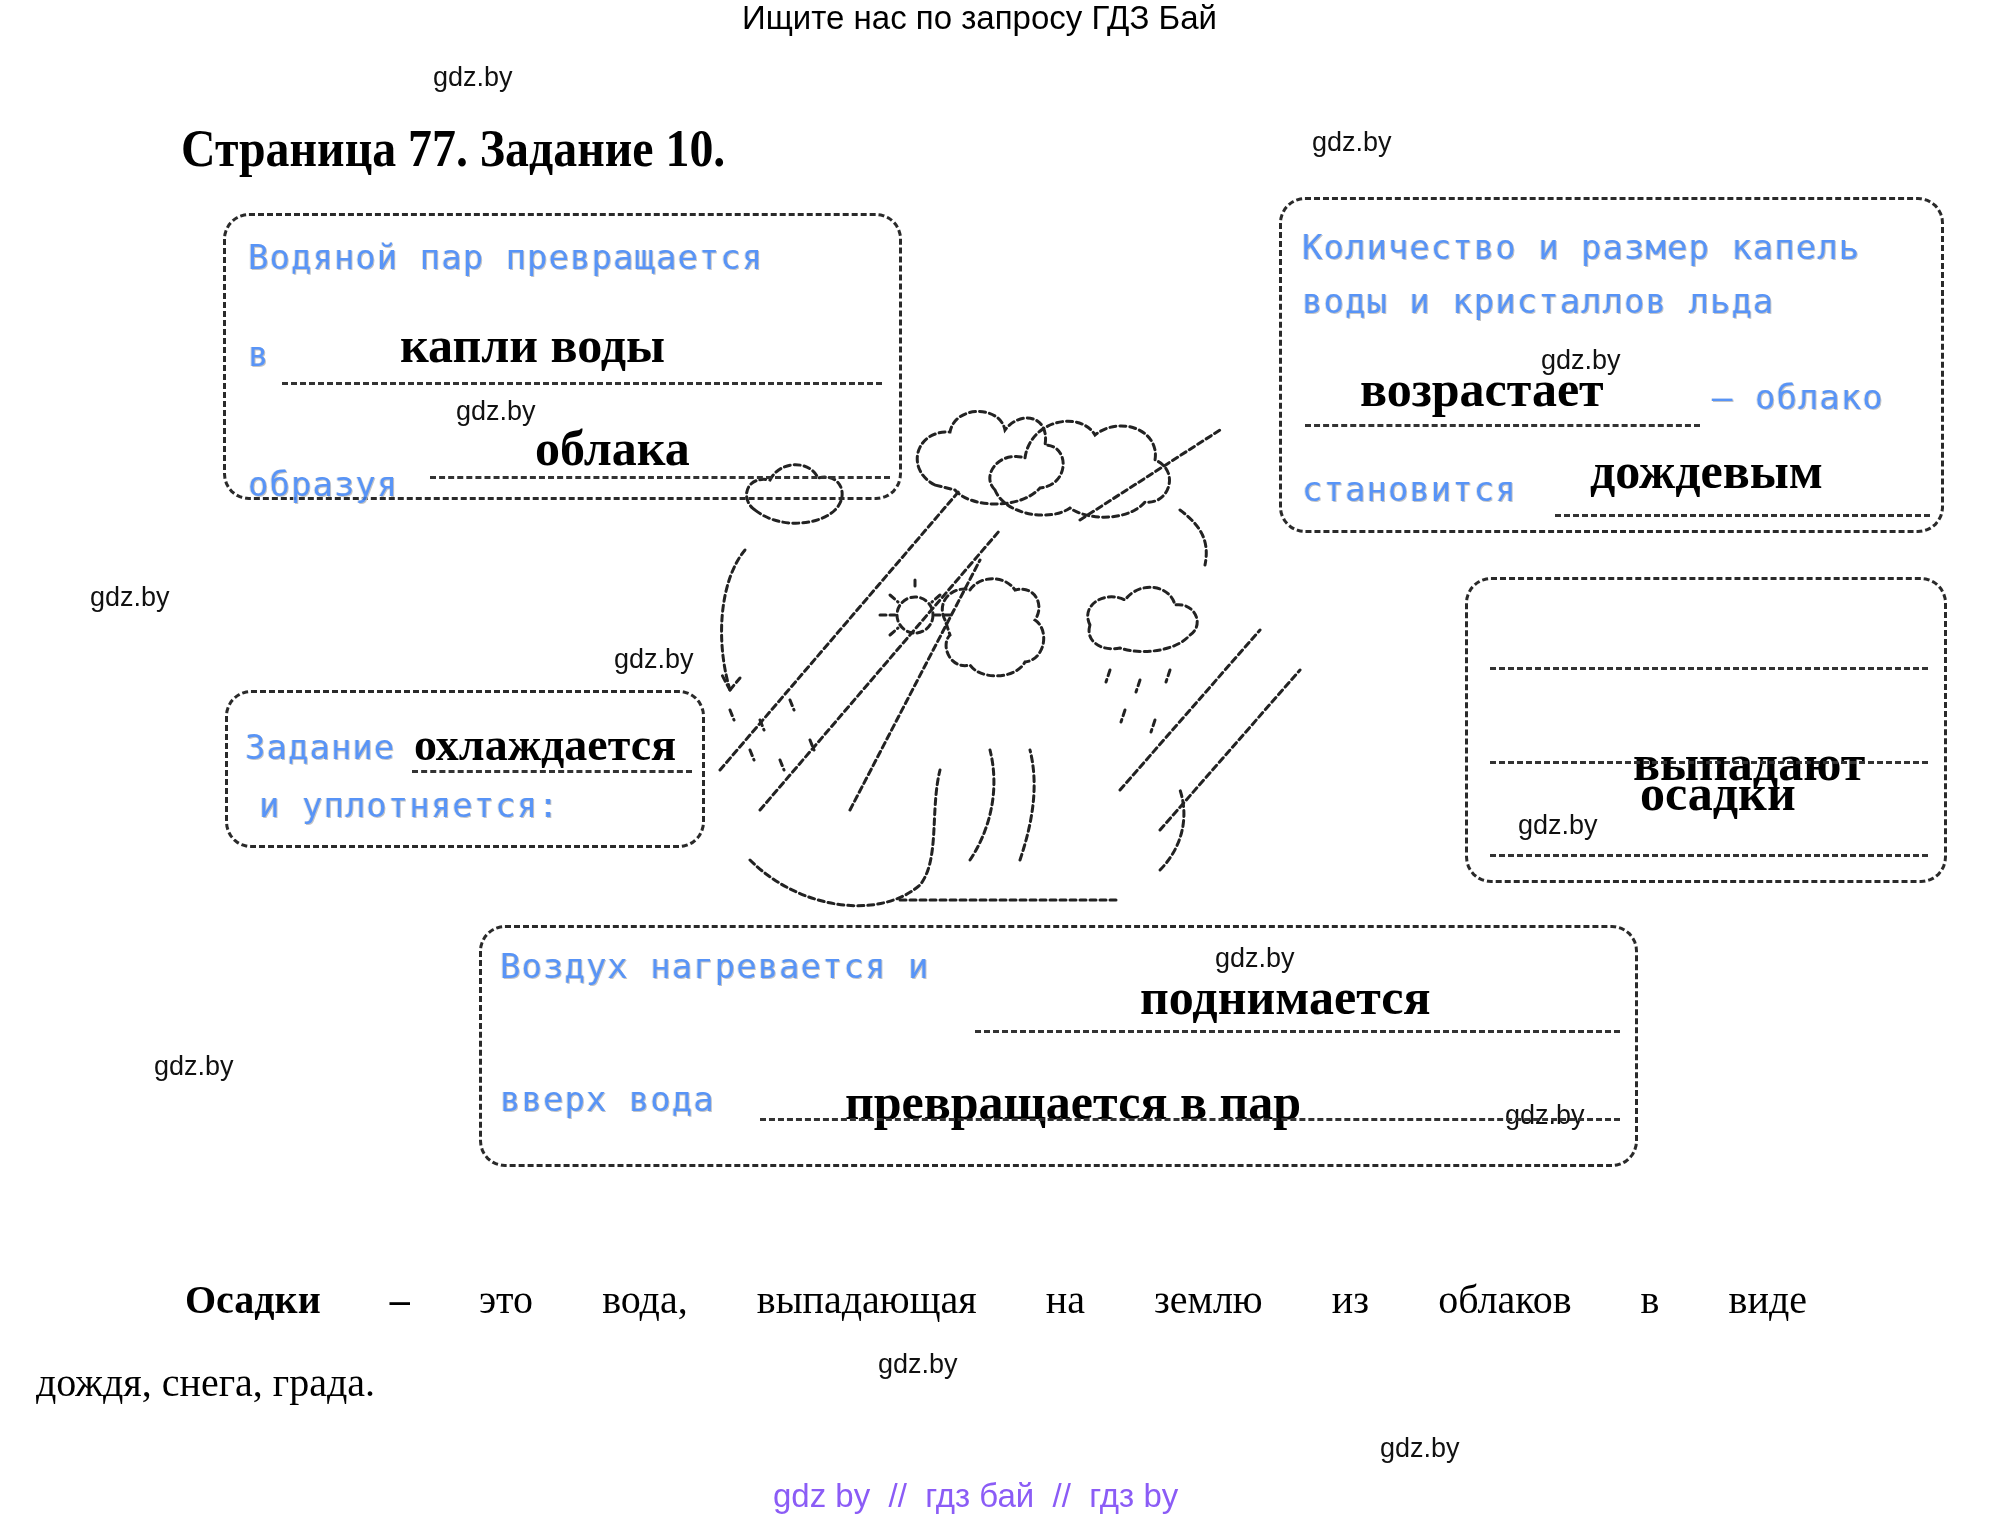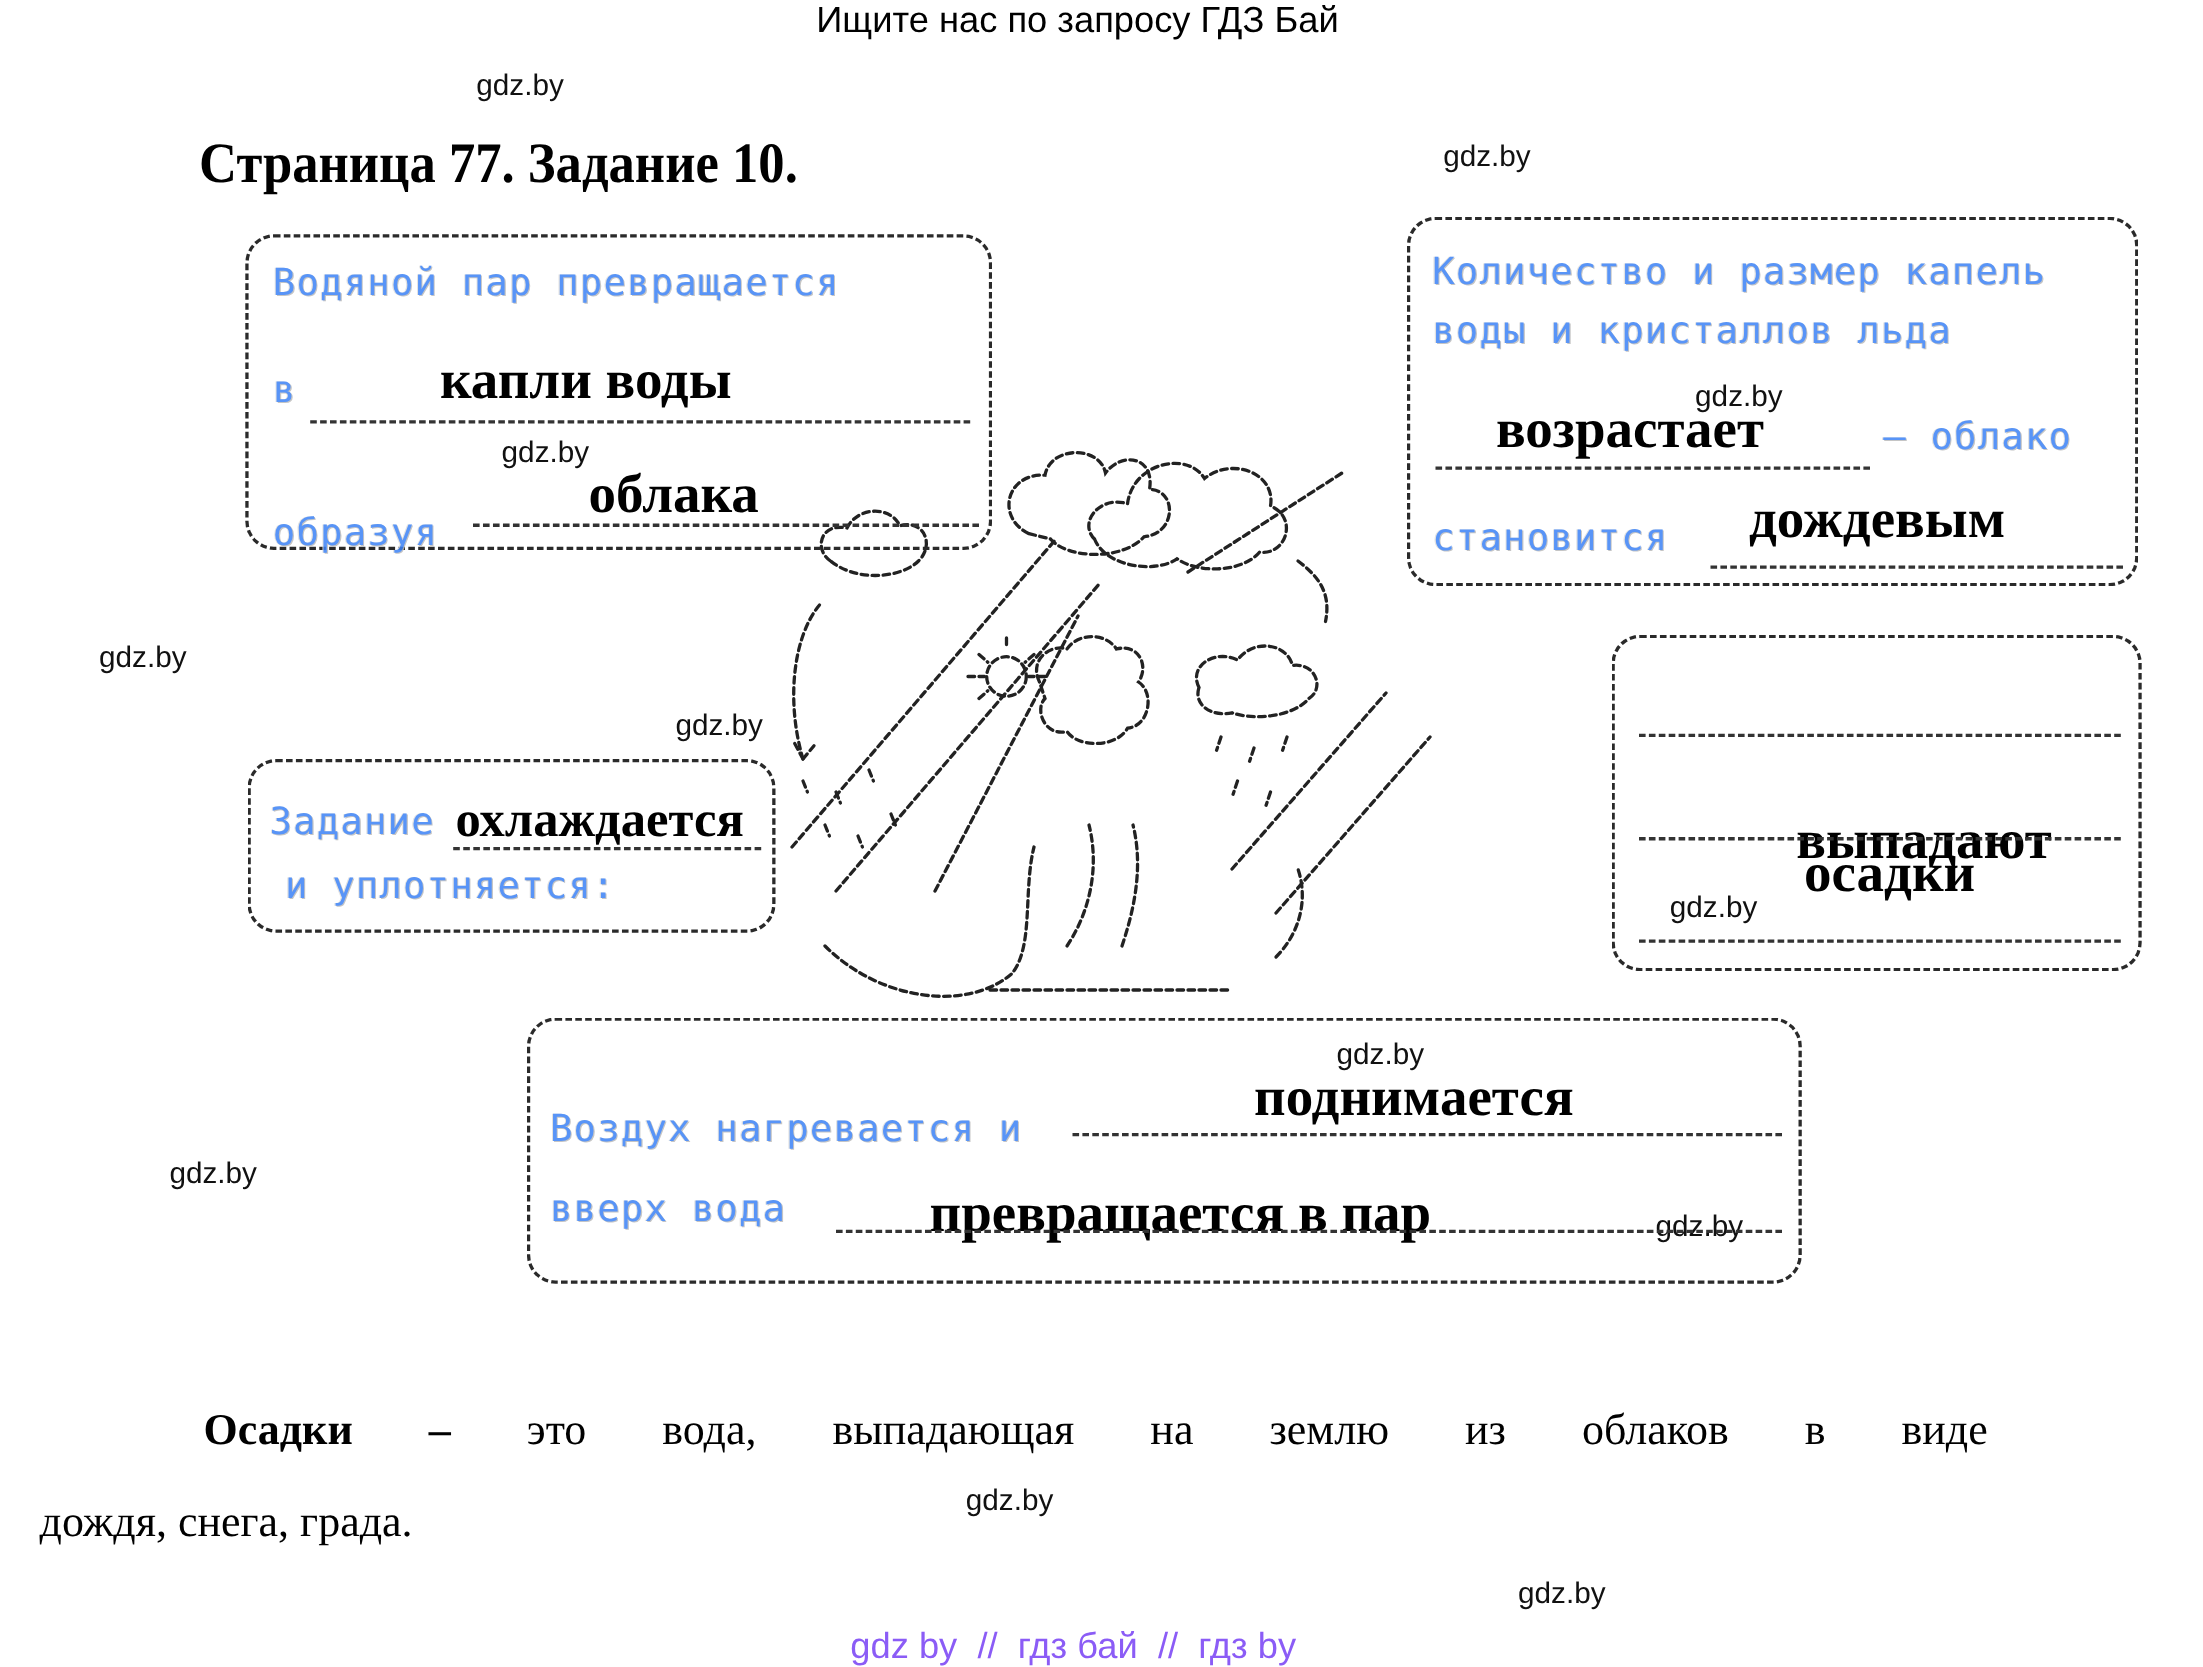--- a/index.html
+++ b/index.html
@@ -123,21 +123,21 @@
 <div class="abs printed" style="left:259px; top:786px;">и уплотняется:</div>
 
 <div class="box" style="left:1465px; top:577px; width:482px; height:306px;"></div>
 <div class="line" style="left:1490px; top:667px; width:438px;"></div>
 <div class="abs answer" style="left:1633px; top:688px;margin-top:48px;">выпадают</div>
 <div class="line" style="left:1490px; top:761px; width:438px;"></div>
 <div class="abs answer" style="left:1640px; top:766px;">осадки</div>
 <div class="line" style="left:1490px; top:854px; width:438px;"></div>
 
 <div class="box" style="left:479px; top:925px; width:1159px; height:242px;"></div>
-<div class="abs printed" style="left:500px; top:1007px;">Воздух нагревается и</div>
+<div class="abs printed" style="left:500px; top:947px;">Воздух нагревается и</div>
 <div class="abs answer" style="left:1140px; top:970px;">поднимается</div>
 <div class="line" style="left:975px; top:1030px; width:645px;"></div>
 <div class="abs printed" style="left:500px; top:1080px;">вверх вода</div>
 <div class="abs answer" style="left:845px; top:1075px;">превращается в пар</div>
 <div class="line" style="left:760px; top:1118px; width:860px;"></div>
 
 <div class="abs deftext" style="left:185px; top:1272px; width:1622px; text-align:justify; text-align-last:justify;">
   <b>Осадки</b><b> – </b><span>это вода, выпадающая на землю из облаков в виде</span>
 </div>
 <div class="abs deftext" style="left:36px; top:1355px;">дождя, снега, града.</div>

